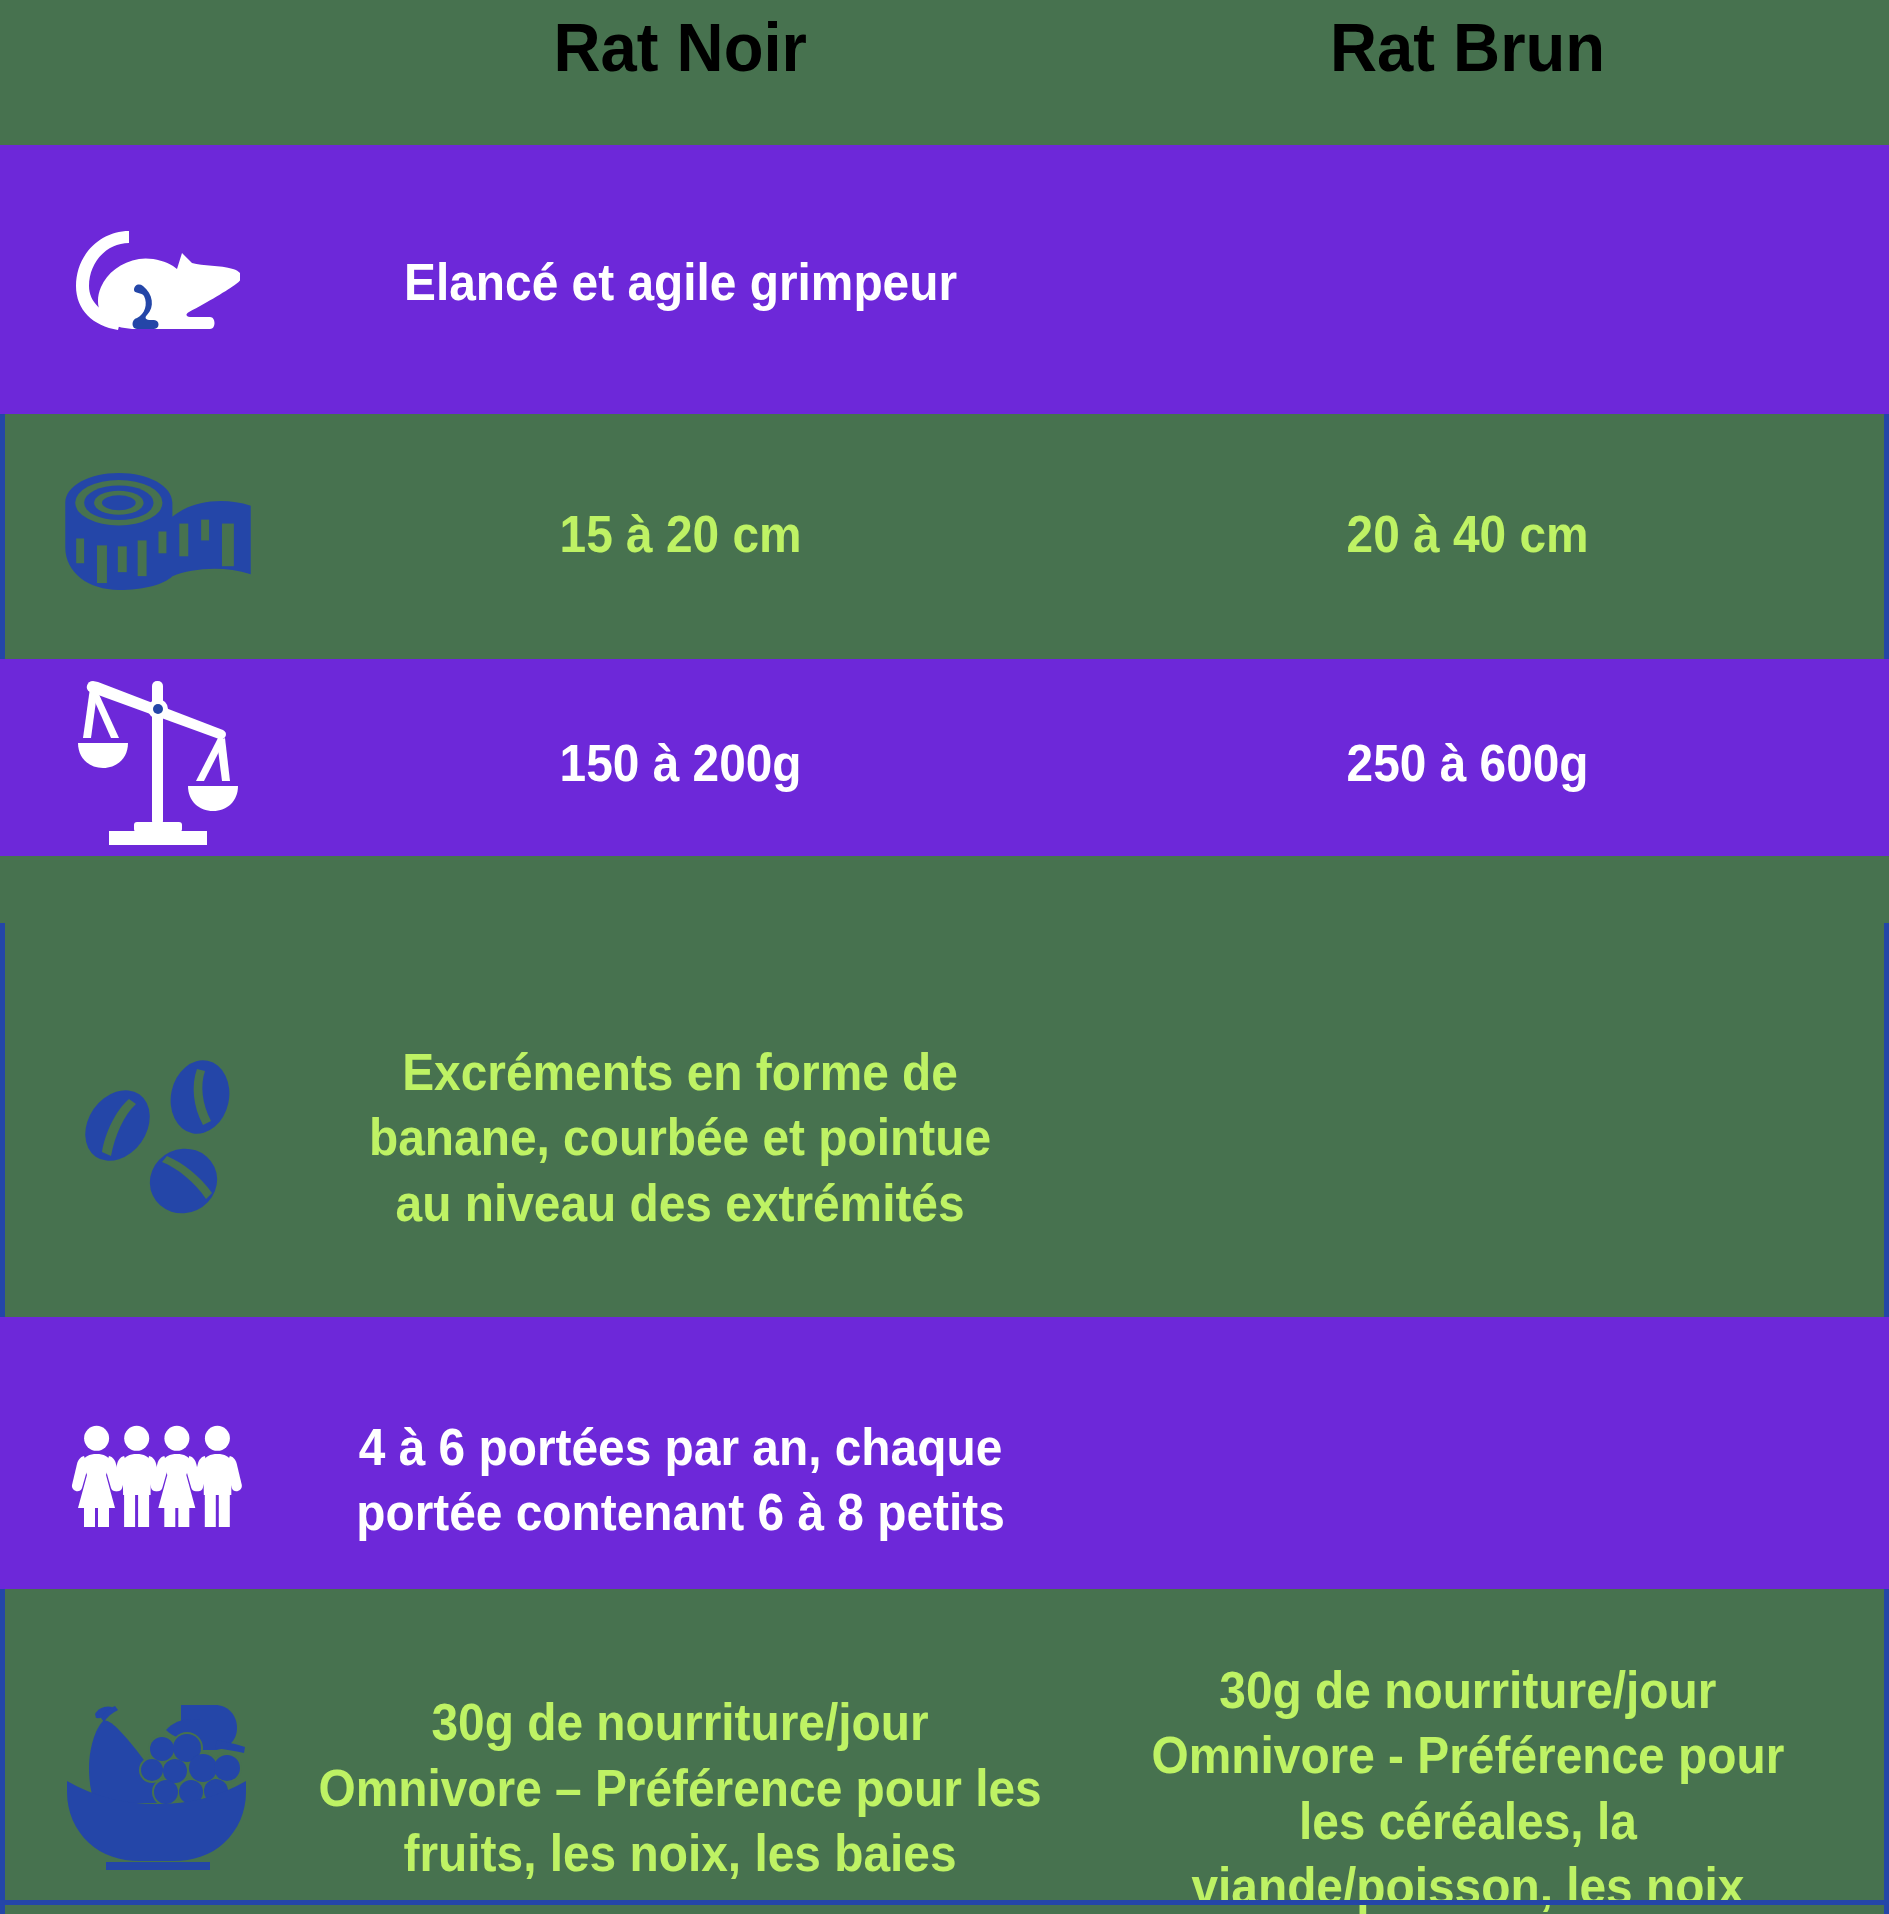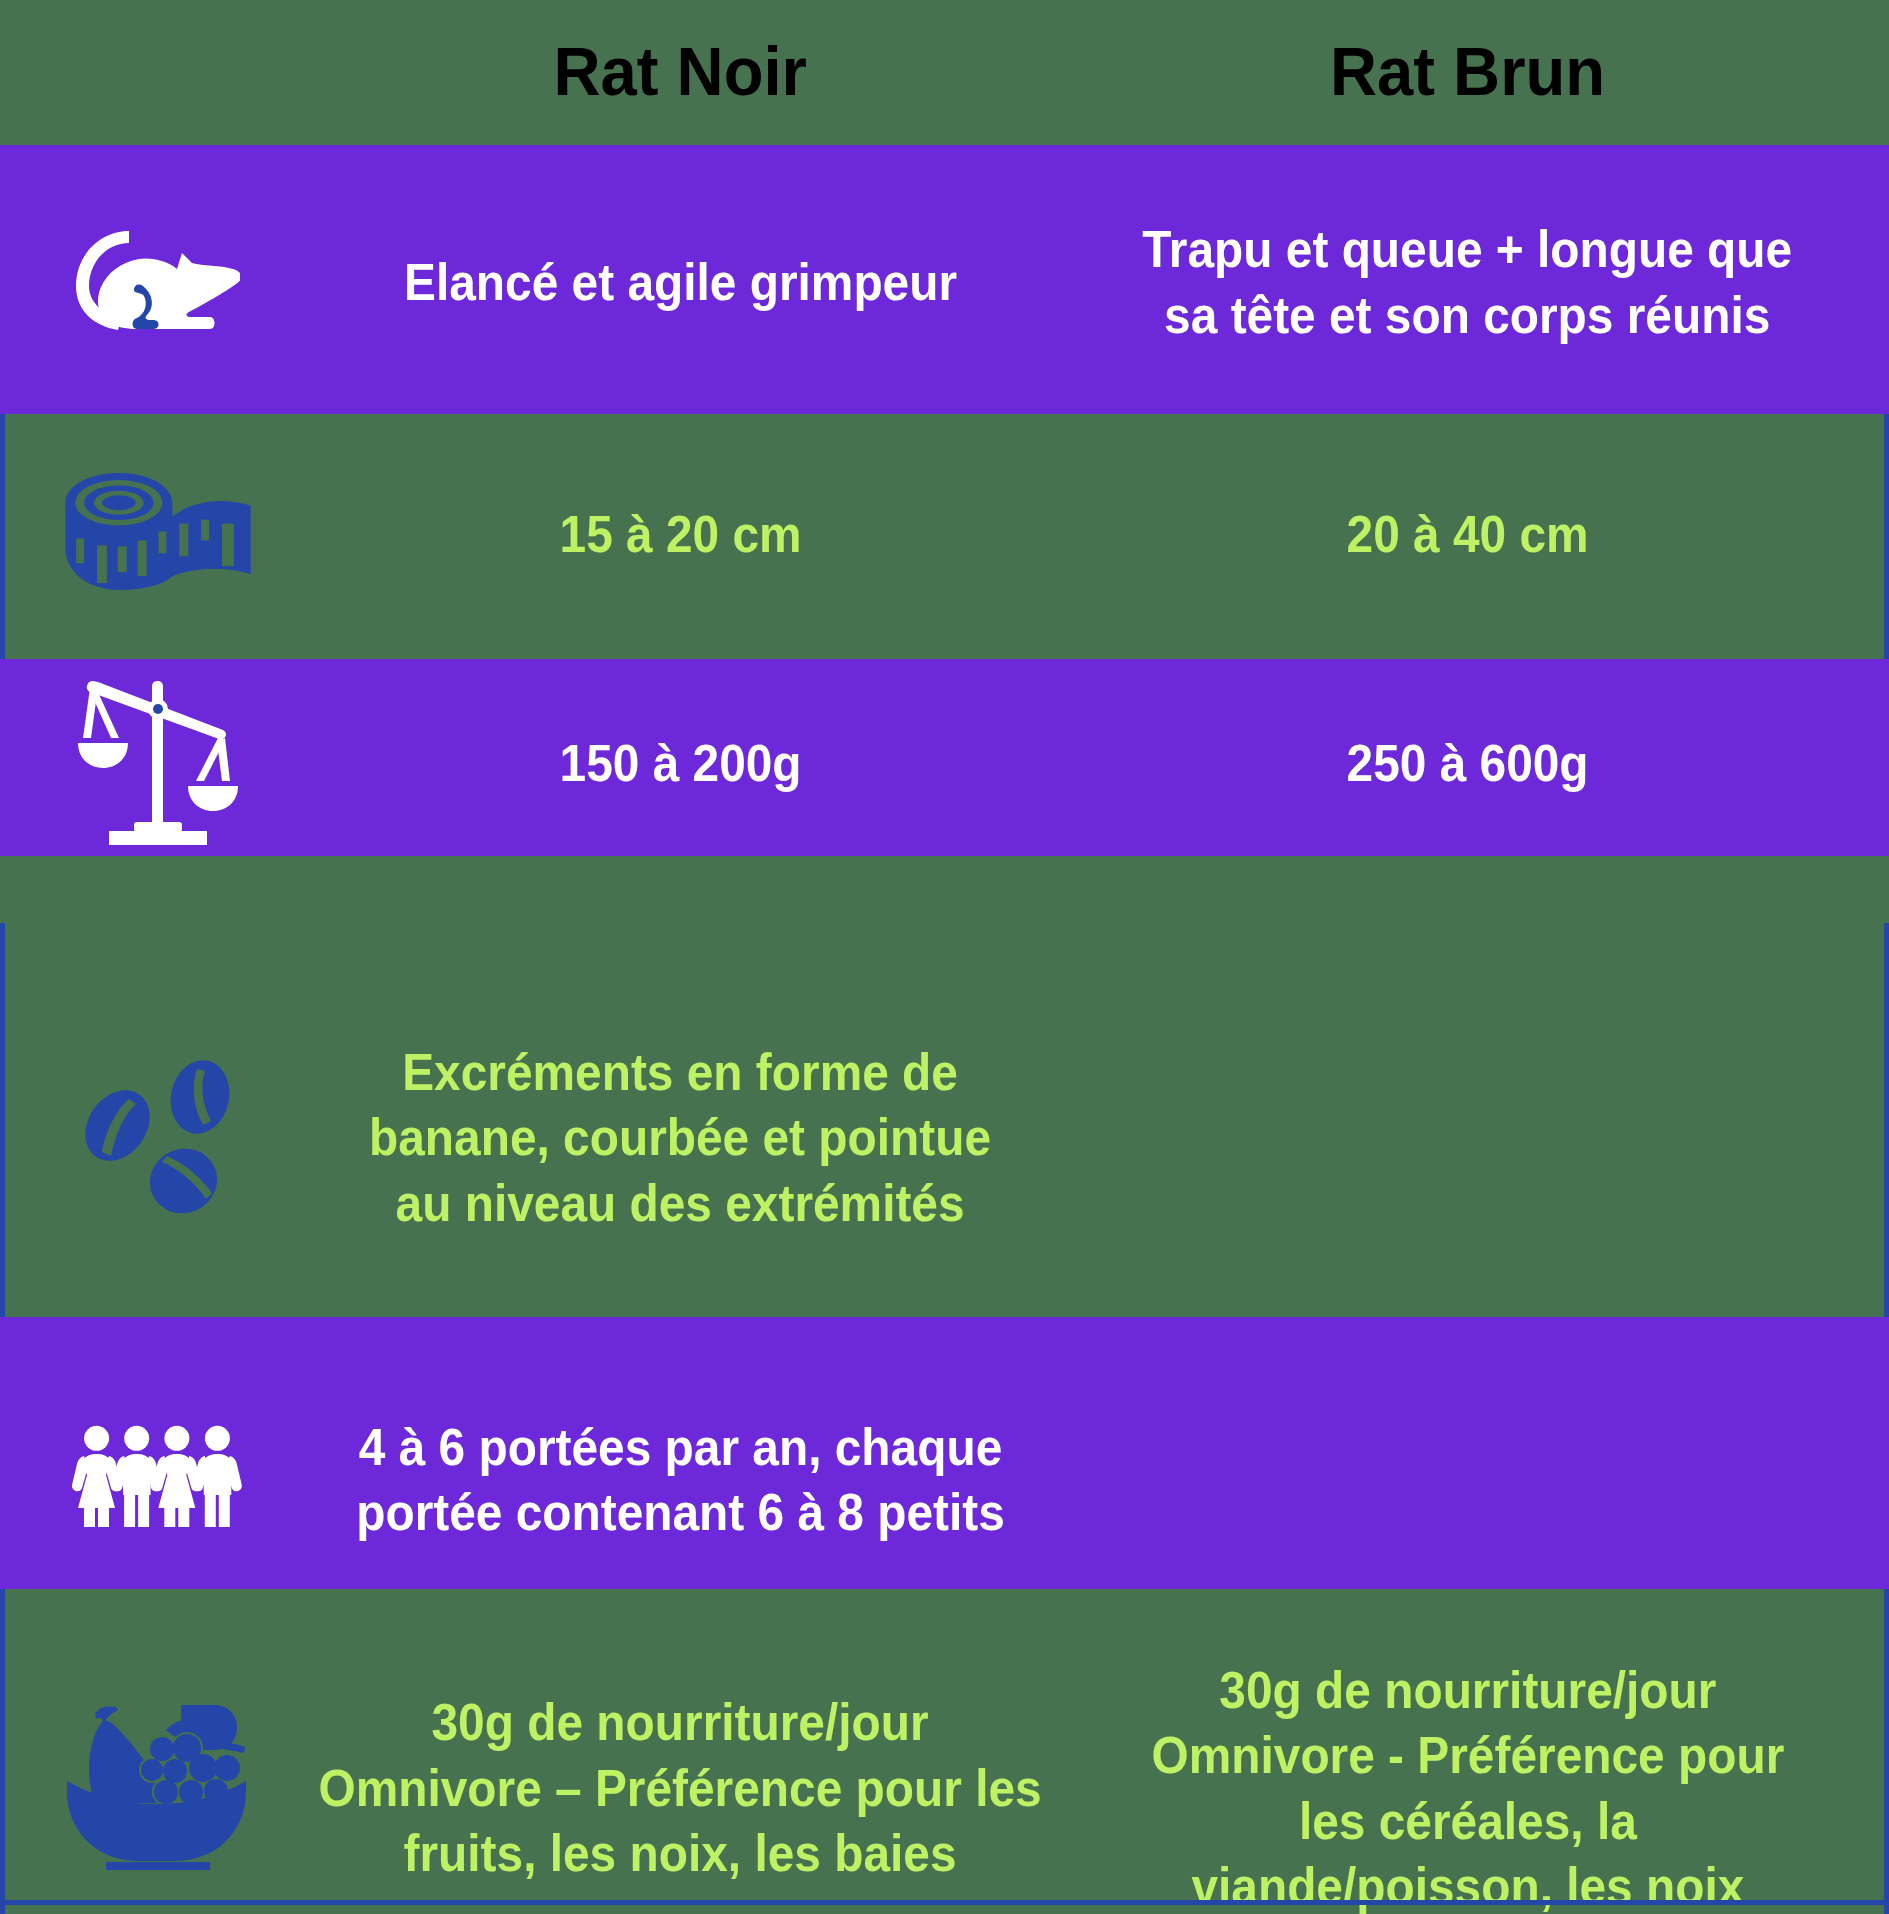--- a/index.html
+++ b/index.html
@@ -1,20 +1,20 @@
 <!DOCTYPE html>
 <html><head>
 <meta charset="utf-8">
 <style>
   html,body{margin:0;padding:0;background:#47724f;}
   body{width:1889px;height:1914px;overflow:hidden;font-family:"Liberation Sans",sans-serif;}
   .sheet{position:relative;width:1889px;height:1914px;background:#47724f;}
 
   .header{position:absolute;left:0;top:0;width:1889px;height:145px;}
-  .hcell{position:absolute;top:0;height:124px;display:flex;align-items:center;justify-content:center;margin-top:24px;}
+  .hcell{position:absolute;top:0;height:124px;display:flex;align-items:center;justify-content:center;}
   .hcell .t{color:#000;font-weight:bold;font-size:68px;line-height:1;display:inline-block;transform:scaleX(.958);white-space:nowrap;position:relative;top:-15px;}
 
   .row{position:absolute;left:0;width:1889px;box-sizing:border-box;}
   .row.blue{background:#6d28d9;}
   .row.green{background:#47724f;border-left:5px solid #2446a8;border-right:5px solid #2446a8;}
 
   .iconwrap{position:absolute;left:0;top:0;width:315px;height:100%;display:flex;align-items:center;justify-content:center;}
   .row.green .iconwrap{left:-5px;}
   .cell{position:absolute;top:0;height:100%;display:flex;align-items:center;justify-content:center;}
   .row.green .cell{margin-left:-5px;}
@@ -46,26 +46,20 @@
     <div class="iconwrap" style="top:0px">
       <svg width="164" height="100" viewBox="0 0 164 100">
         <path fill="#ffffff" d="M53 1 C24 1 0 25 0 56 C0 80 17 96 42 100 L45 88 C26 84 13 72 13 56 C13 32 31 13 53 13 Z"></path>
         <path fill="#ffffff" d="M63 29 C45 32 31 43 25 57 C19 71 22 85 33 92 C40 97 50 99 60 99 L134 99 C140 99 140 87 134 87 L114 87 C110 87 109 84 113 82 C132 72 152 60 160 54 C168 49 167 42 157 39 C144 35 127 36 116 33 L106 23 L101 39 L97 36 C89 31 75 27 63 29 Z"></path>
         <path fill="#2446a8" d="M58 60 C58 55 63 53 67 56 C77 64 79 77 71 85 C68 88 70 90 75 90 L78 90 C84 90 84 99 78 99 L61 99 C55 99 55 89 61 88 C69 84 72 74 68 66 C66 62 58 64 58 60 Z"></path>
       </svg>
     </div>
     <div class="cell c1">
       <p style="top:3px">
           <span>Elancé et agile grimpeur</span>
-        </p>
-    </div>
-    <div class="cell c2">
-      <p style="top:3px">
-          <span>Trapu et queue + longue que</span>
-          <span>sa tête et son corps réunis</span>
         </p>
     </div>
   </div>
 
   <div class="row green" style="top:414px;height:245px">
     <div class="iconwrap" style="top:-5px">
       <svg width="189" height="119" viewBox="0 0 190 120" aria-hidden="true">
         <path fill="#2446a8" d="M2 31 C2 14 26 1 56 1 C86 1 110 14 110 31 L110 45 C130 29 161 25 189 34 L189 103 C161 94 130 97 110 105 C102 113 81 119 56 119 C26 119 2 102 2 76 Z"></path>
         <ellipse fill="#47724f" cx="56" cy="31" rx="44" ry="23"></ellipse>
         <ellipse fill="#2446a8" cx="56" cy="31" rx="35" ry="17.5"></ellipse>

